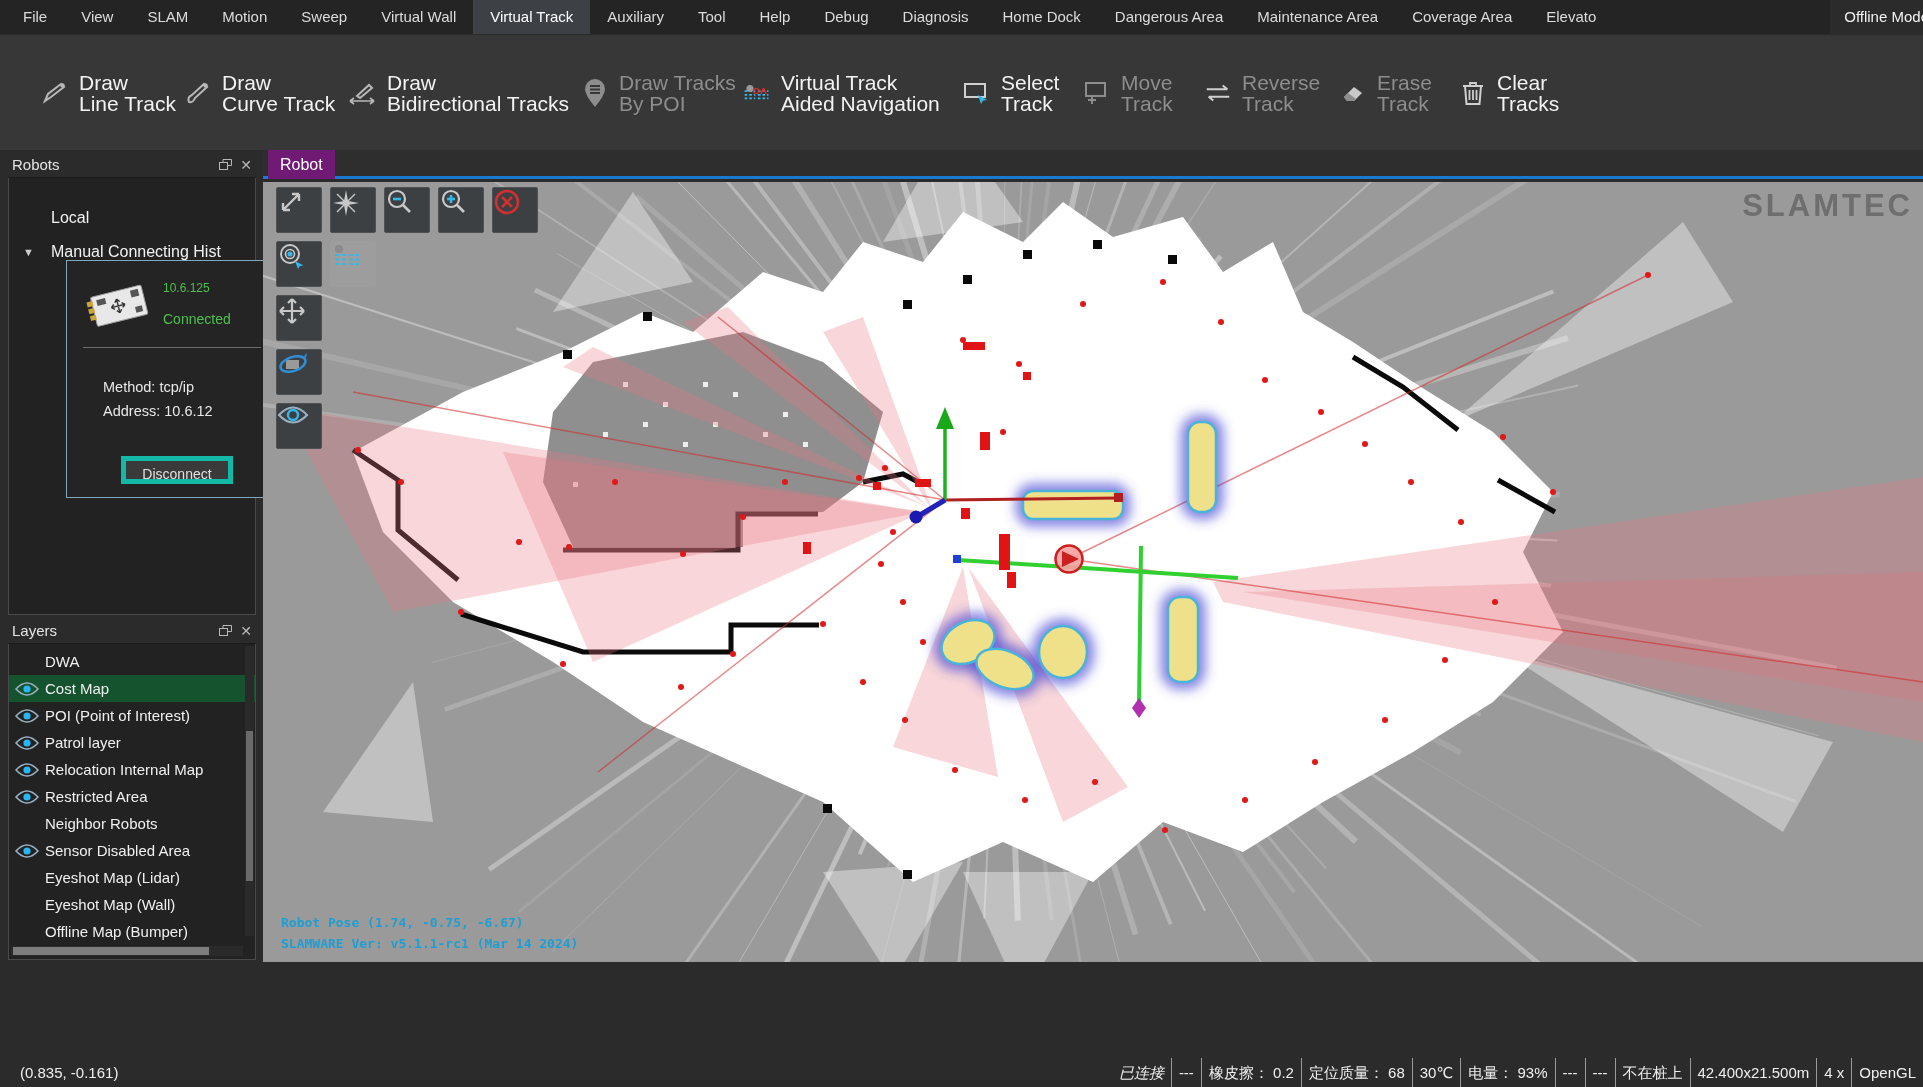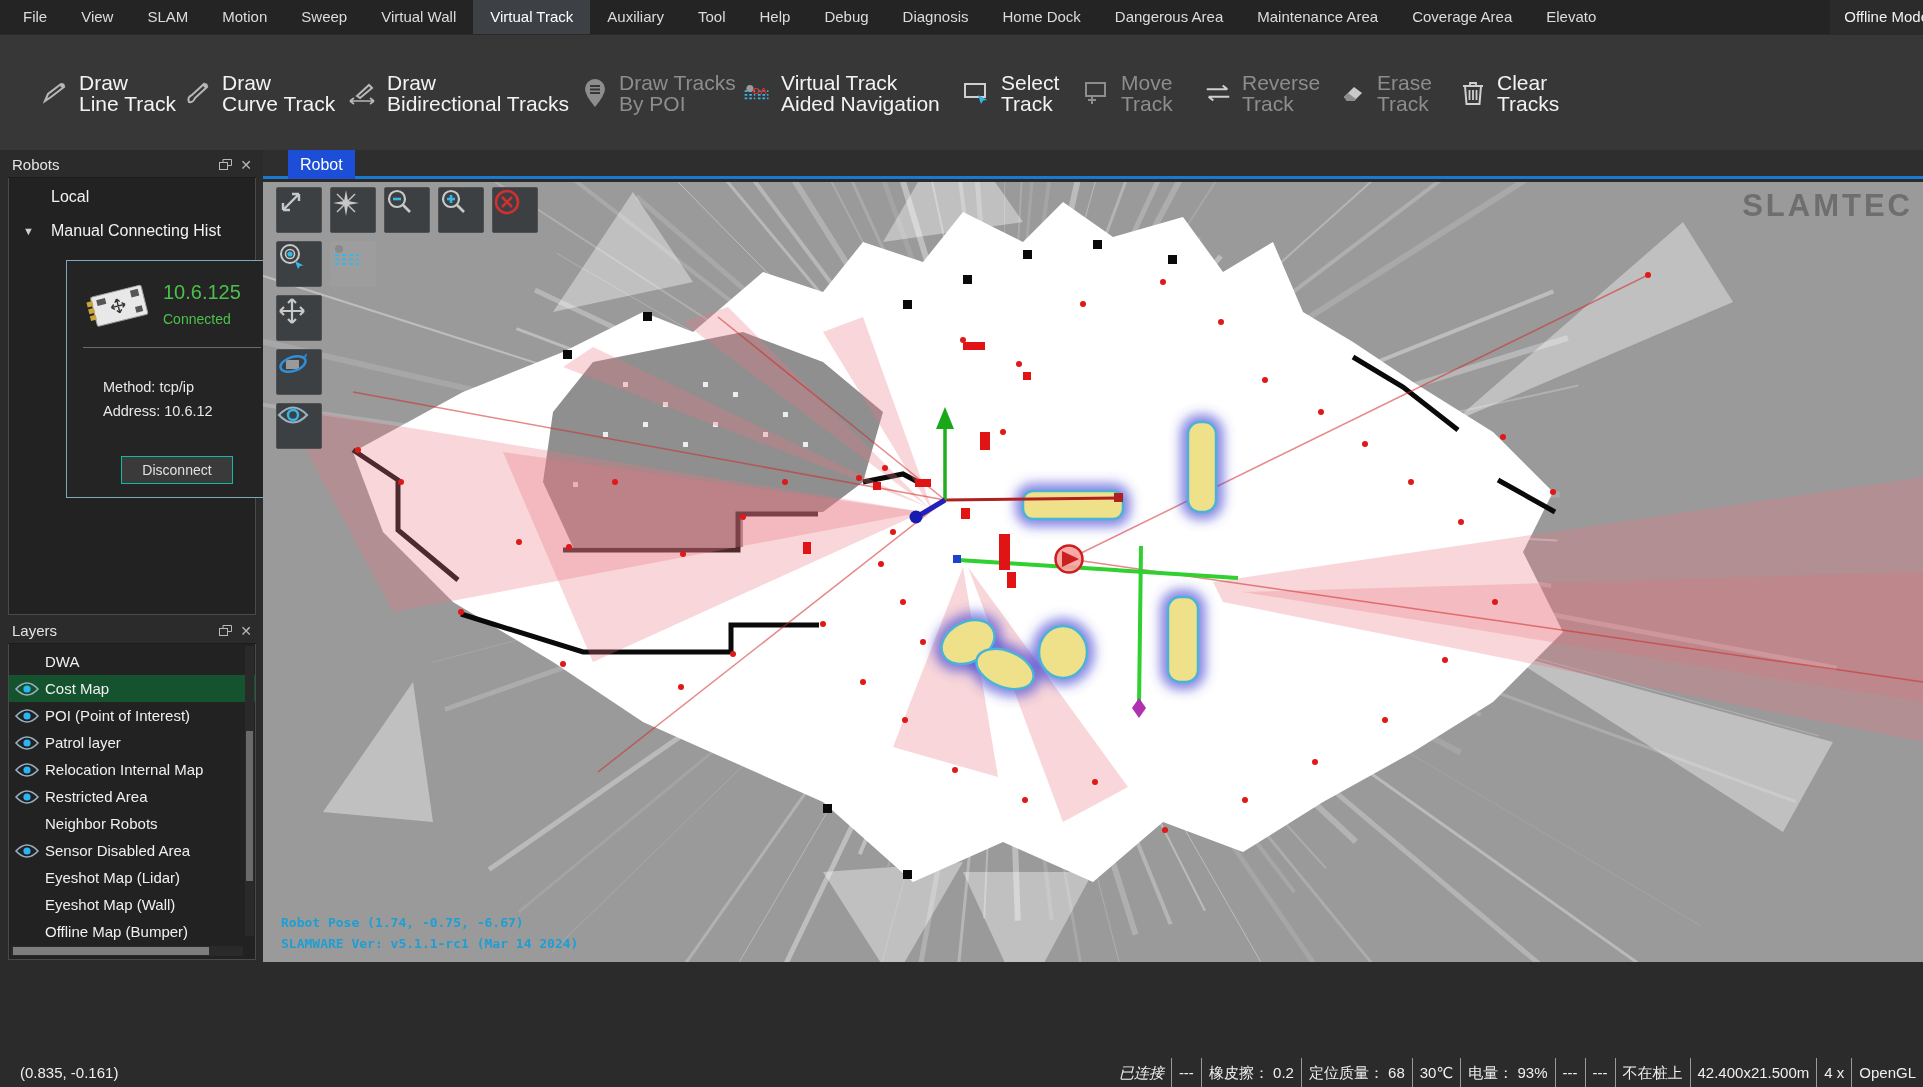--- a/index.html
+++ b/index.html
@@ -27,45 +27,45 @@
                font-size:15px;color:#e4e4e4;line-height:26px;padding-left:4px;border-bottom:1px solid #1c1c1c;}
   .panel-title .ptools{position:absolute;right:4px;top:0;height:26px;display:flex;align-items:center;gap:8px;color:#b8b8b8;font-size:14px;}
   .panel-body{position:absolute;left:8px;width:248px;background:#222222;border:1px solid #4a4a4a;border-top:none;}
 
   #robots-title{top:152px;}
   #robots-body{top:178px;height:437px;}
   .tree-item{font-size:16px;color:#f2f2f2;padding-left:42px;height:34px;line-height:34px;position:relative;white-space:nowrap;overflow:hidden;}
   .tree-arrow{position:absolute;left:14px;top:0;color:#cfcfcf;font-size:11px;}
 
   #robot-card{position:absolute;left:57px;top:82px;width:200px;height:238px;border:1px solid #7fa8bc;background:#242424;overflow:hidden;}
-  #card-ip{position:absolute;left:96px;top:20px;font-size:20px;color:#4cc04c;white-space:nowrap;text-align:center;}
+  #card-ip{position:absolute;left:96px;top:20px;font-size:12px;color:#4cc04c;white-space:nowrap;text-align:center;}
   #card-status{position:absolute;left:96px;top:50px;font-size:14px;color:#4cc04c;white-space:nowrap;}
   #card-sep{position:absolute;left:16px;top:86px;width:178px;height:1px;background:#6a6a6a;}
   #card-method,#card-address{position:absolute;left:36px;font-size:14.5px;color:#e8e8e8;white-space:nowrap;}
   #card-method{top:118px;}
   #card-address{top:142px;}
-  #disconnect-btn{position:absolute;left:54px;top:195px;width:112px;height:28px;background:#3a3a3a;border:1px solid #14b8a6;
+  #disconnect-btn{position:absolute;left:54px;top:195px;width:112px;height:28px;background:#3a3a3a;border:5px solid #14b8a6;
                   color:#e0e0e0;font-size:14px;text-align:center;line-height:26px;cursor:pointer;}
   #pcb-icon{position:absolute;left:12px;top:14px;width:78px;height:60px;}
 
   #layers-title{top:618px;}
   #layers-body{top:644px;height:316px;}
   .layer-row{height:27px;display:flex;align-items:center;font-size:15px;color:#f0f0f0;padding-left:6px;white-space:nowrap;cursor:pointer;}
   .layer-row.selected{background:#14532d;}
   .layer-eye{width:24px;height:16px;margin-right:6px;flex:0 0 auto;}
   .layer-noeye{width:30px;flex:0 0 auto;}
   #layers-vscroll{position:absolute;right:1px;top:2px;width:9px;height:290px;background:#2a2a2a;}
   #layers-vthumb{position:absolute;left:1px;top:85px;width:7px;height:150px;background:#6a6a6a;}
   #layers-hscroll{position:absolute;left:2px;bottom:3px;width:232px;height:10px;background:#2a2a2a;}
   #layers-hthumb{position:absolute;left:2px;top:1px;width:196px;height:8px;background:#7d7d7d;}
 
   
   #tabbar{position:absolute;left:263px;top:150px;width:1660px;height:29px;background:#2e2e2e;border-bottom:3px solid #1a7ad2;}
-  #map-tab{position:absolute;left:5px;top:0;height:29px;padding:0 12px;background:#1d4ed8;color:#ffffff;
-           font-size:16px;line-height:29px;cursor:pointer;margin-left:20px;}
+  #map-tab{position:absolute;left:5px;top:0;height:29px;padding:0 12px;background:#701a75;color:#ffffff;
+           font-size:16px;line-height:29px;cursor:pointer;}
   #map{position:absolute;left:263px;top:182px;width:1660px;height:780px;background:#9a9a9a;overflow:hidden;cursor:crosshair;}
   #map svg{position:absolute;left:0;top:0;}
   #slamtec-logo{position:absolute;right:10px;top:6px;font-size:31px;font-weight:bold;letter-spacing:3px;color:#6e6e6e;
                 font-family:"Liberation Sans",sans-serif;}
   #map-overlay-text{position:absolute;left:18px;bottom:8px;font-family:"DejaVu Sans Mono",monospace;
                     font-size:13px;font-weight:bold;color:#1d9fd4;line-height:21px;white-space:nowrap;}
 
   .mbtn{position:absolute;width:46px;height:46px;background:#3c4043;border:1px solid #4e5255;border-radius:2px;
         display:flex;align-items:center;justify-content:center;cursor:pointer;}
   .mbtn.ghost{background:rgba(160,160,160,0.55);border-color:rgba(160,160,160,0.2);cursor:default;}
@@ -199,21 +199,21 @@
     <span>Robots</span>
     <span class="ptools">
       <span><svg width="13" height="11" viewBox="0 0 13 11">
             <rect x="0.5" y="3.5" width="8" height="7" fill="none" stroke="#b8b8b8"></rect>
             <path d="M4 3.5 V0.5 H12.5 V6.5 H9" fill="none" stroke="#b8b8b8"></path>
           </svg></span>
       <span>✕</span>
     </span>
   </div>
   <div id="robots-body" class="panel-body">
-    <div class="tree-item" style="margin-top:2px">Local</div>
+    <div class="tree-item" style="margin-top:23px">Local</div>
     <div class="tree-item">
       <span class="tree-arrow">▼</span>
       <span>Manual Connecting Hist</span>
     </div>
     <div id="robot-card">
       <svg id="pcb-icon" viewBox="0 0 78 60">
         <g transform="rotate(-14 39 30)">
           <rect x="14" y="16" width="52" height="30" rx="2" fill="#e8e8e8" stroke="#9a9a9a"></rect>
           <rect x="9" y="20" width="6" height="5" fill="#c8a43c"></rect>
             <rect x="9" y="27" width="6" height="5" fill="#c8a43c"></rect>

